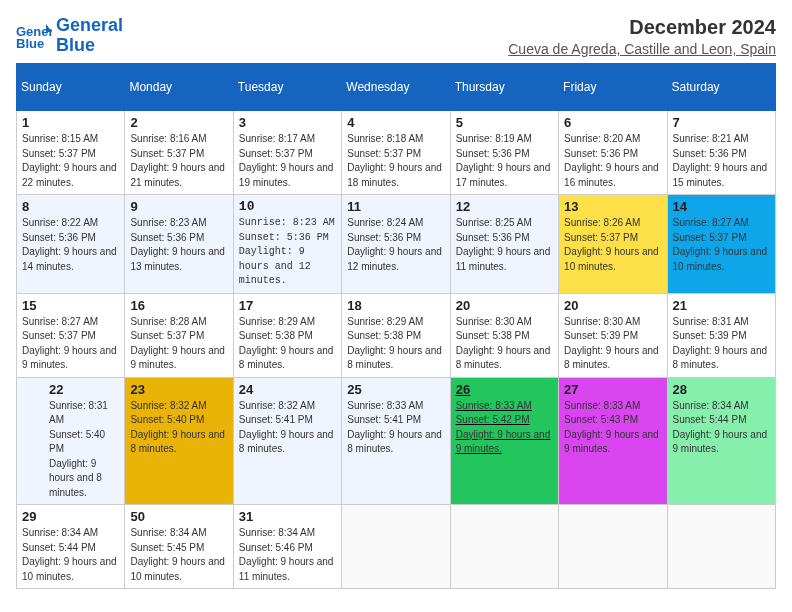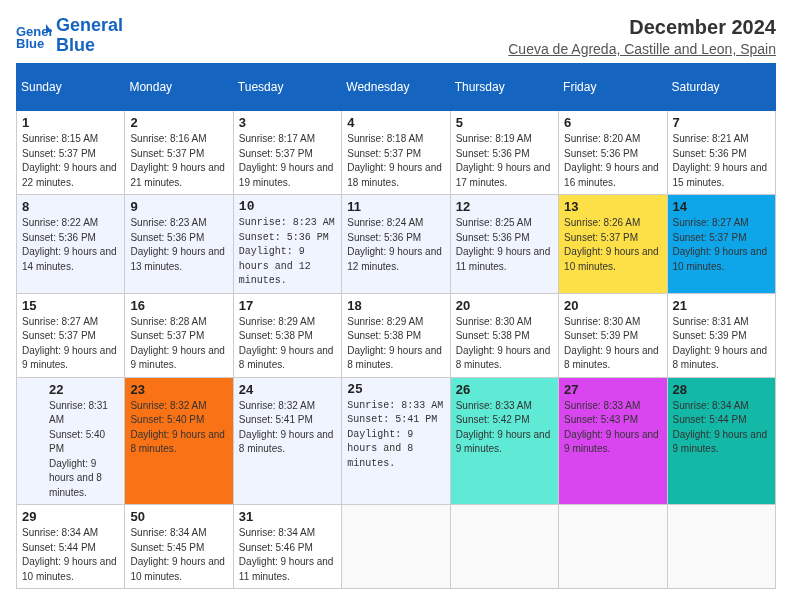--- a/index.html
+++ b/index.html
@@ -213,41 +213,41 @@
         <td>
         <span class="day-num">21</span>
         <div class="day-info">Sunrise: 8:31 AM<br>Sunset: 5:39 PM<br>Daylight: 9 hours and 8 minutes.</div>
       </td>
       </tr>
       <tr style="background: rgb(240, 244, 255);">
         <td style="background: rgb(240, 244, 255); padding-left: 32px;">
         <span class="day-num">22</span>
         <div class="day-info">Sunrise: 8:31 AM<br>Sunset: 5:40 PM<br>Daylight: 9 hours and 8 minutes.</div>
       </td>
-        <td style="background: #f97316;">
+        <td style="background: #eab308;">
         <span class="day-num">23</span>
         <div class="day-info">Sunrise: 8:32 AM<br>Sunset: 5:40 PM<br>Daylight: 9 hours and 8 minutes.</div>
       </td>
         <td style="background: rgb(240, 244, 255);">
         <span class="day-num">24</span>
         <div class="day-info">Sunrise: 8:32 AM<br>Sunset: 5:41 PM<br>Daylight: 9 hours and 8 minutes.</div>
       </td>
-        <td style="background: rgb(240, 244, 255); font-family: Liberation Mono, monospace;">
+        <td style="background: rgb(240, 244, 255);">
         <span class="day-num">25</span>
         <div class="day-info">Sunrise: 8:33 AM<br>Sunset: 5:41 PM<br>Daylight: 9 hours and 8 minutes.</div>
       </td>
-        <td style="background: #5eead4;">
+        <td style="background: #22c55e; text-decoration: underline;">
         <span class="day-num">26</span>
         <div class="day-info">Sunrise: 8:33 AM<br>Sunset: 5:42 PM<br>Daylight: 9 hours and 9 minutes.</div>
       </td>
         <td style="background: #d946ef;">
         <span class="day-num">27</span>
         <div class="day-info">Sunrise: 8:33 AM<br>Sunset: 5:43 PM<br>Daylight: 9 hours and 9 minutes.</div>
       </td>
-        <td style="background: #14b8a6;">
+        <td style="background: #86efac;">
         <span class="day-num">28</span>
         <div class="day-info">Sunrise: 8:34 AM<br>Sunset: 5:44 PM<br>Daylight: 9 hours and 9 minutes.</div>
       </td>
       </tr>
       <tr>
         <td>
         <span class="day-num">29</span>
         <div class="day-info">Sunrise: 8:34 AM<br>Sunset: 5:44 PM<br>Daylight: 9 hours and 10 minutes.</div>
       </td>
         <td>

